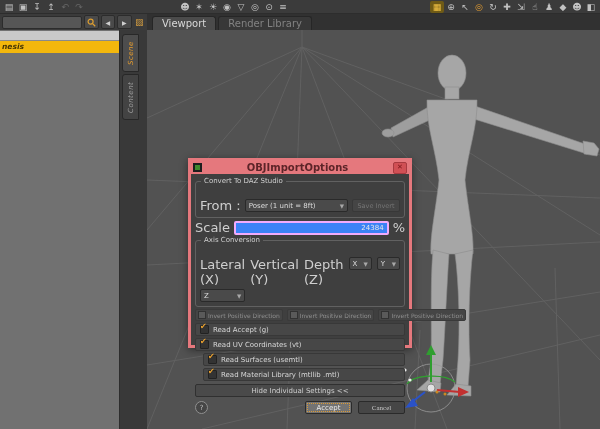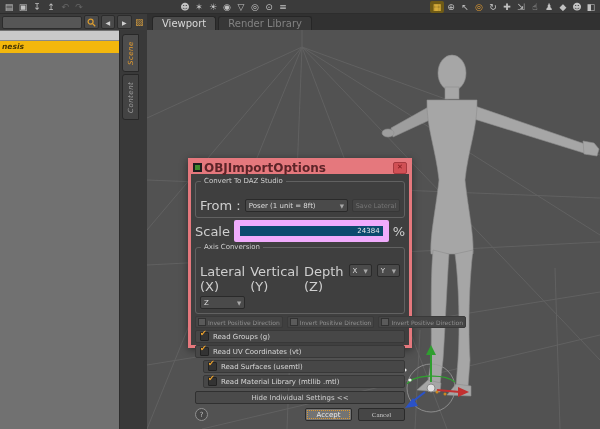--- a/index.html
+++ b/index.html
@@ -41,34 +41,34 @@
   .side-tab.scene{top:4px;height:36px;background:#4d4d4d;color:#e29a2e;}
   .side-tab.content{top:44px;height:44px;background:#434343;color:#9a9a9a;}
   
   .viewport{position:absolute;left:147px;top:30px;width:453px;height:399px;background:#525252;overflow:hidden;}
   
   .dialog{position:absolute;left:188px;top:158px;width:224px;height:190px;background:#3f3f3f;
           border:3px solid #e5787d;box-sizing:border-box;box-shadow:0 2px 8px rgba(0,0,0,.45);}
   .dlg-title{height:13px;background:#e5787d;display:flex;align-items:center;padding:0 2px;gap:2px;}
   .dlg-app-icon{width:9px;height:9px;background:#1e1e1e;display:flex;align-items:center;justify-content:center;flex:none;}
   .dlg-app-icon i{width:5px;height:5px;background:#3f8a2e;display:block;}
-  .dlg-title-text{flex:1;font-size:12px;color:#5d2428;font-weight:bold;}
+  .dlg-title-text{flex:1;text-align:center;font-size:10px;color:#5d2428;font-weight:bold;}
   .dlg-close{width:12px;height:10px;background:#d05055;border:1px solid #a83a40;border-radius:2px;color:#7c171c;
              font-size:7px;line-height:9px;text-align:center;flex:none;}
   .dlg-body{padding:4px 4px 3px;display:flex;flex-direction:column;gap:2px;}
   .group{border:1px solid #616161;border-radius:3px;padding:16px 4px 4px;position:relative;margin-top:3px;}
   .group-label{position:absolute;top:-5px;left:5px;background:#3f3f3f;padding:0 3px;font-size:7px;color:#cfcfcf;}
   .row{display:flex;align-items:center;gap:4px;}
   .lbl{font-size:13px;color:#cfcfcf;flex:none;}
   .select{flex:1;height:11px;background:#4a4a4a;border:1px solid #2a2a2a;border-radius:2px;
           display:flex;align-items:center;justify-content:space-between;padding:0 3px;font-size:7px;color:#dcdcdc;}
   .select .arr{font-size:5.5px;color:#a8a8a8;}
   .btn-disabled{width:46px;height:11px;background:#454545;border:1px solid #383838;border-radius:2px;
                 color:#767676;font-size:6.5px;display:flex;align-items:center;justify-content:center;flex:none;}
-  .scale-bar{flex:1;height:10px;background:#0c4a6e;border:6px solid #f0abfc;border-radius:2px;
+  .scale-bar{flex:1;height:10px;background:#3b82f6;border:2px solid #f0abfc;border-radius:2px;
              display:flex;align-items:center;justify-content:flex-end;padding:0 3px;font-size:7px;color:#e8e8e8;}
   .axis-grid{display:grid;grid-template-columns:1fr 1fr 1fr 1fr 1fr;column-gap:5px;row-gap:2px;}
   .invert-row{display:grid;grid-template-columns:1fr 1fr 1fr;column-gap:4px;}
   .chip{display:flex;align-items:center;gap:2px;border:1px solid #3a3a3a;background:#454545;border-radius:2px;
         padding:1px 2px;}
   .chip .box{width:6px;height:6px;background:#5a5a5a;border:1px solid #323232;flex:none;}
   .chip .dimlbl{font-size:6px;color:#8f8f8f;white-space:nowrap;overflow:hidden;}
   .opt-row{display:flex;align-items:center;gap:4px;background:#474747;border:1px solid #383838;border-radius:2px;
            padding:1px 4px;height:9px;}
   .opt-row.indent{margin-left:8px;}
@@ -220,21 +220,21 @@
     <div class="dlg-body">
 
       <div class="group">
         <span class="group-label">Convert To DAZ Studio</span>
         <div class="row">
           <span class="lbl">From :</span>
           <div class="select">
             <span>Poser (1 unit = 8ft)</span>
             <span class="arr">▼</span>
           </div>
-          <div class="btn-disabled">Save Lateral</div>
+          <div class="btn-disabled">Save Invert</div>
         </div>
       </div>
 
       <div class="row">
         <span class="lbl">Scale</span>
         <div class="scale-bar">
           <span>24384</span>
         </div>
         <span class="lbl">%</span>
       </div>
@@ -272,21 +272,21 @@
         <div class="chip">
           <span class="box"></span>
           <span class="dimlbl">Invert Positive Direction</span>
         </div>
       </div>
 
       <div class="opt-row">
         <span class="cb">
             <span class="tick">✔</span>
           </span>
-        <span class="opt-lbl">Read Groups (g)</span>
+        <span class="opt-lbl">Read Accept (g)</span>
       </div>
       <div class="opt-row">
         <span class="cb">
             <span class="tick">✔</span>
           </span>
         <span class="opt-lbl">Read UV Coordinates (vt)</span>
       </div>
       <div class="opt-row indent">
         <span class="cb">
             <span class="tick">✔</span>

